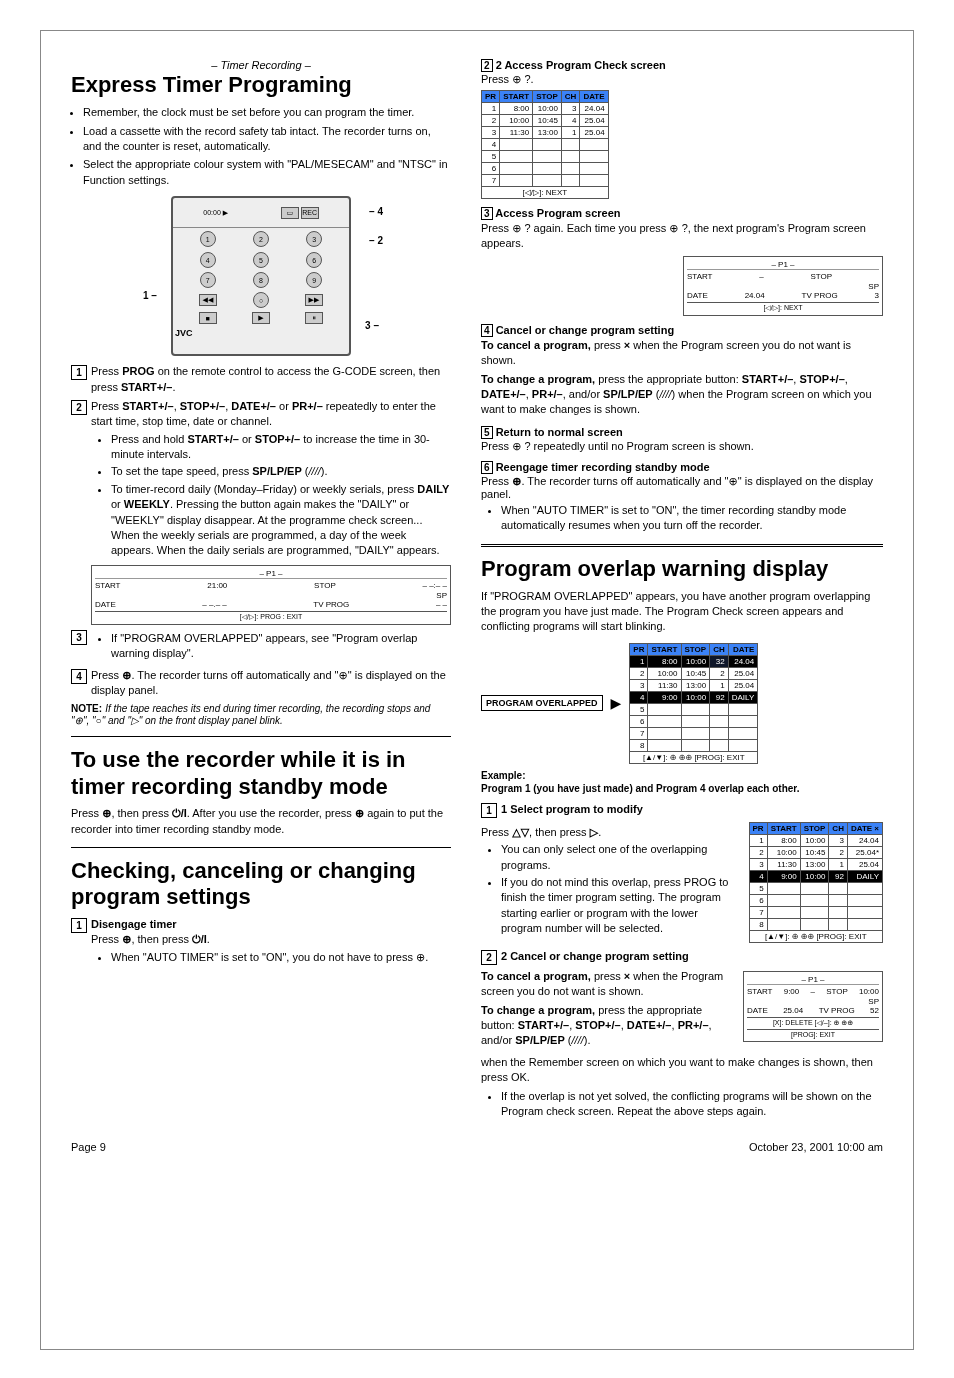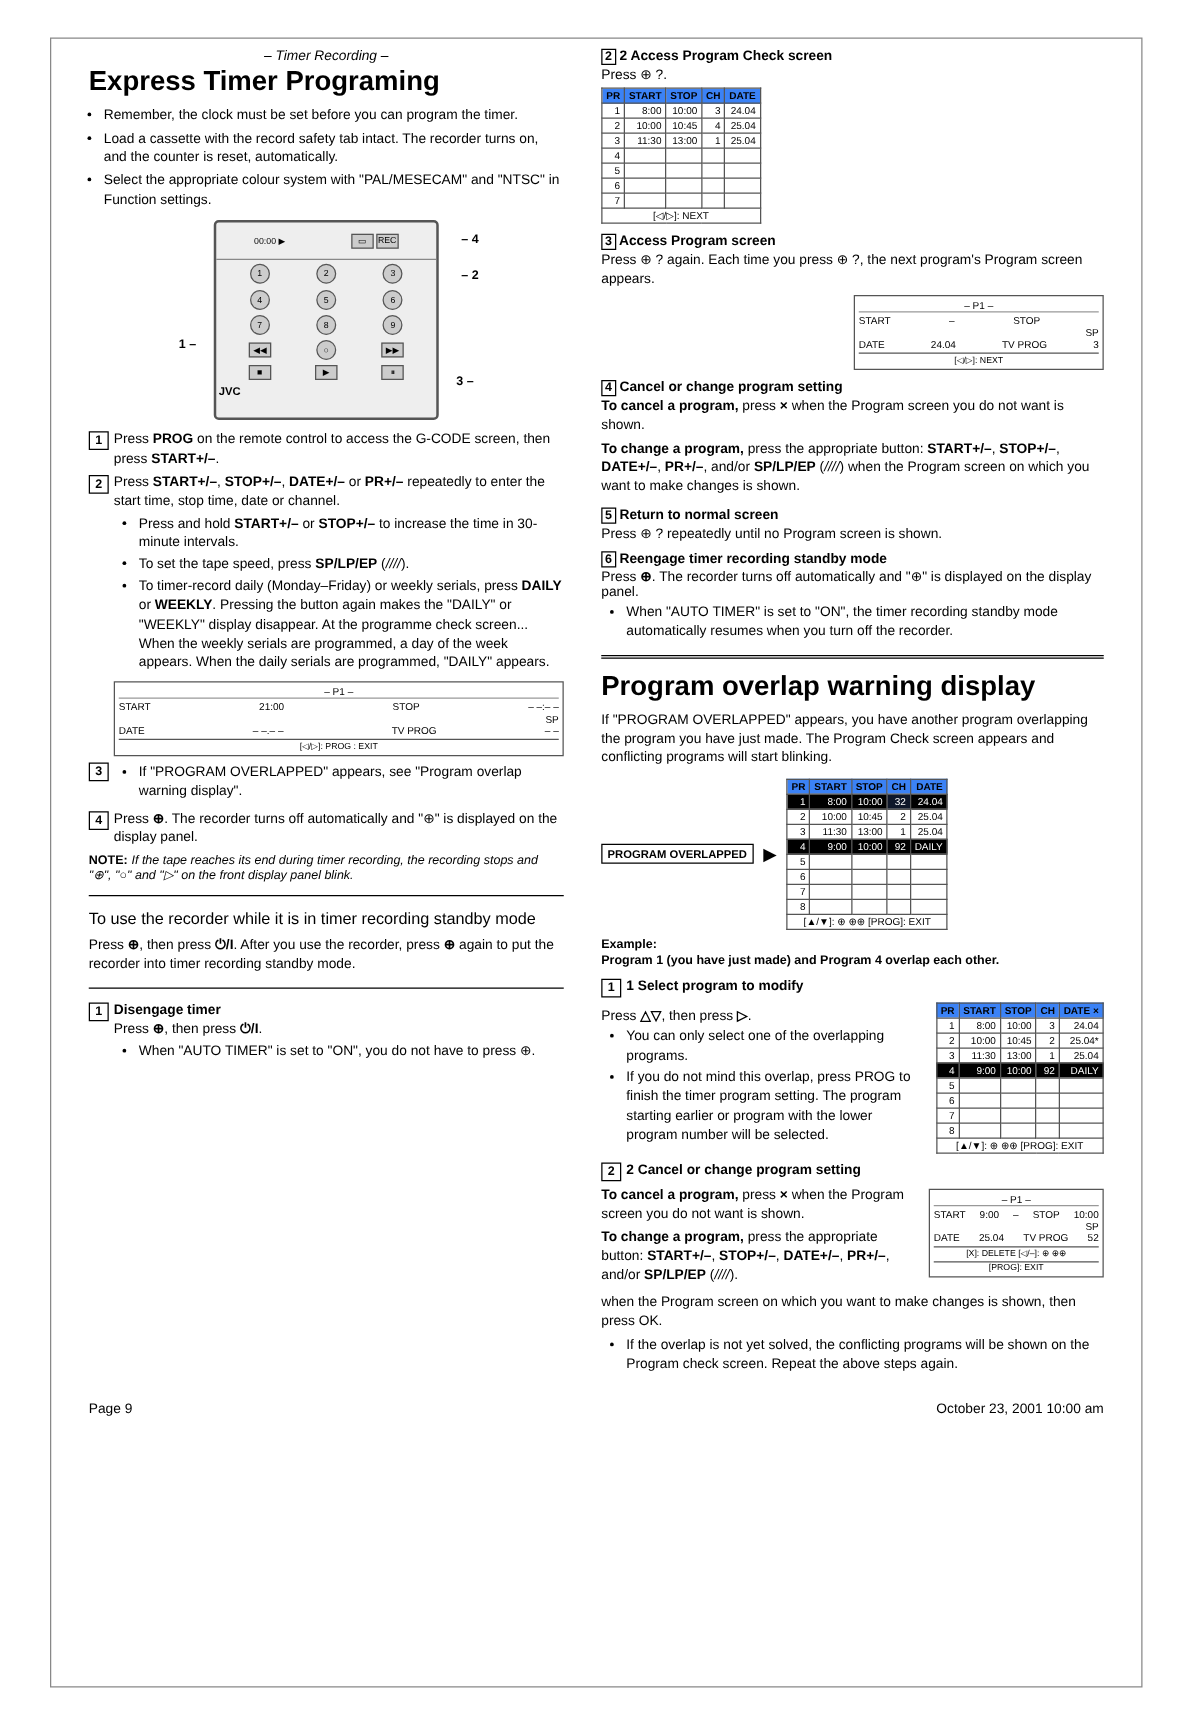--- a/index.html
+++ b/index.html
@@ -12,21 +12,21 @@
       min-height: 1378px;
     }
     .page {
       width: 954px;
       min-height: 1378px;
       padding: 30px 40px 30px 40px;
       position: relative;
     }
     .page-border {
       border: 1px solid #888;
-      padding: 8px 30px 20px 30px;
+      padding: 28px 30px 20px 30px;
       min-height: 1320px;
     }
     .two-col {
       display: flex;
       gap: 30px;
     }
     .left-col {
       width: 380px;
       flex-shrink: 0;
     }
@@ -39,22 +39,22 @@
       margin-bottom: 2px;
       font-style: italic;
     }
     h2.main-heading {
       font-size: 22px;
       font-weight: bold;
       margin-bottom: 8px;
       line-height: 1.1;
     }
     h2.sub-heading {
-      font-size: 13px;
-      font-weight: normal;
+      font-size: 22px;
+      font-weight: bold;
       margin-bottom: 6px;
       line-height: 1.2;
     }
     .bullet-list {
       margin-left: 12px;
       margin-bottom: 8px;
     }
     .bullet-list li {
       list-style: disc;
       margin-bottom: 3px;
@@ -348,20 +348,21 @@
 
         <div class="divider"></div>
 
         <h2 class="sub-heading">To use the recorder while it is in timer recording standby mode</h2>
         <p style="margin-bottom:8px; line-height:1.4;">
           Press <strong>⊕</strong>, then press <strong>⏻/I</strong>. After you use the recorder, press <strong>⊕</strong> again to put the recorder into timer recording standby mode.
         </p>
 
         <div class="divider"></div>
 
+        <h2 class="sub-heading">Checking, canceling or changing program settings</h2>
 
         <div class="step-item" style="margin-top:6px;">
           <div class="step-num">1</div>
           <div class="step-content">
             <strong>Disengage timer</strong>
             <p>Press <strong>⊕</strong>, then press <strong>⏻/I</strong>.</p>
             <ul class="sub-bullet">
               <li>When "AUTO TIMER" is set to "ON", you do not have to press ⊕.</li>
             </ul>
           </div>
@@ -719,21 +720,21 @@
                 <span>25.04</span>
                 <span>TV PROG</span>
                 <span>52</span>
               </div>
               <div class="panel-footer" style="font-size:7px;">[X]: DELETE    [◁/–]: ⊕ ⊕⊕</div>
               <div class="panel-footer" style="font-size:7px;">[PROG]: EXIT</div>
             </div>
           </div>
         </div>
 
-        <p style="line-height:1.4; margin-bottom:3px;">when the Program screen on which you want to make changes is shown, then press OK.</p>
+        <p style="line-height:1.4; margin-bottom:3px;">when the Remember screen on which you want to make changes is shown, then press OK.</p>
         <ul class="sub-bullet">
           <li>If the overlap is not yet solved, the conflicting programs will be shown on the Program check screen. Repeat the above steps again.</li>
         </ul>
 
       </div>
     </div>
 
     <div class="page-footer">
       <span>Page 9</span>
       <span>October 23, 2001 10:00 am</span>

